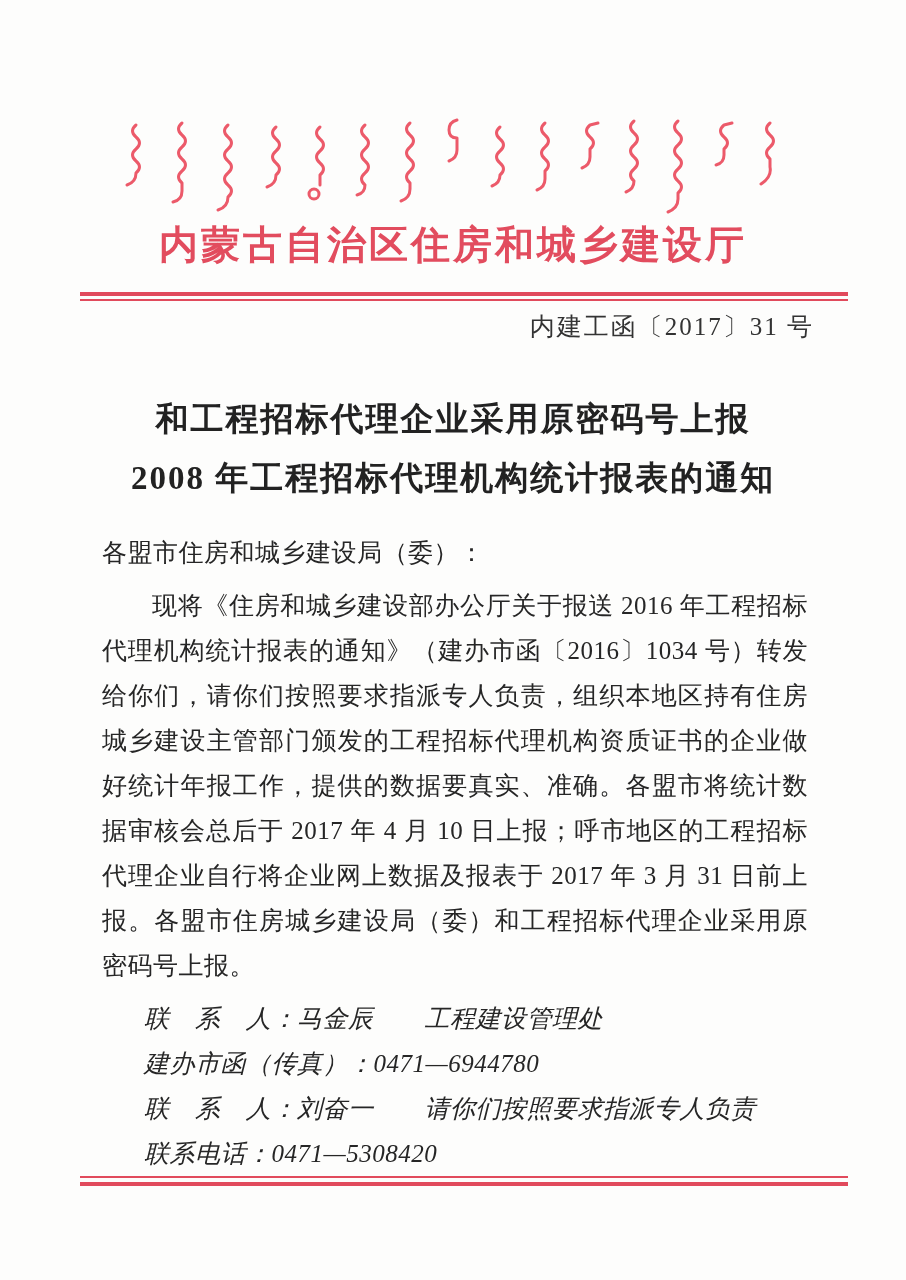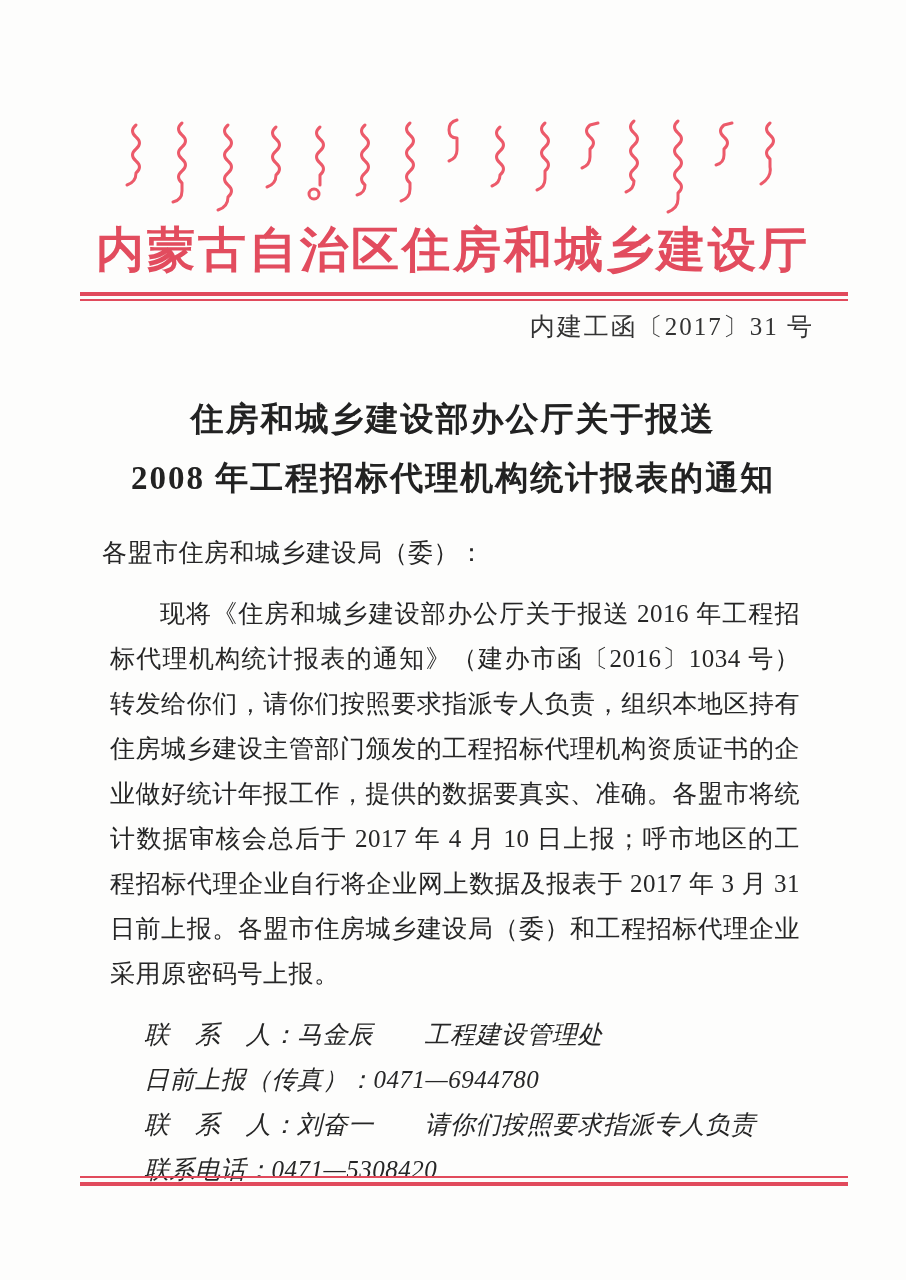--- a/index.html
+++ b/index.html
@@ -14,21 +14,21 @@
     color:#2b2b2b;
   }
   
   .mongol-banner{
     position:absolute;left:112px;top:110px;width:696px;height:112px;
   }
   
   .agency-title{
     position:absolute;left:0;top:218px;width:906px;
     text-align:center;
-    font-size:48px;font-weight:700;
+    font-size:39px;font-weight:700;
     color:#e24c5e;
     letter-spacing:3px;
     white-space:nowrap;
   }
   
   .rule{position:absolute;left:80px;width:768px;}
   .rule .bar{background:#e14a5c;}
   .rule-top{top:292px;}
   .rule-top .b1{height:4px;margin-bottom:3px;}
   .rule-top .b2{height:2px;}
@@ -47,21 +47,21 @@
     font-size:33px;line-height:59px;letter-spacing:2px;
   }
   
   .body-block{
     position:absolute;left:94px;top:522px;width:722px;
     font-size:25px;line-height:45px;color:#262626;
     letter-spacing:0.5px;
   }
   .salutation{margin:8px;}
   .paragraph{
-    margin:16px;text-indent:2em;
+    margin:8px;text-indent:2em;
     text-align:justify;
   }
   .contact-line{margin:0;padding-left:2em;font-style:italic;}
   .contact-line .lbl{letter-spacing:0.5px;}
 </style>
 </head>
 <body>
 
 <div class="page">
 
@@ -117,30 +117,30 @@
   <div class="agency-title">内蒙古自治区住房和城乡建设厅</div>
 
   <div class="rule rule-top">
     <div class="bar b1"></div>
     <div class="bar b2"></div>
   </div>
 
   <div class="doc-number">内建工函〔2017〕31 号</div>
 
   <div class="doc-title">
-    <div>住房和城乡建设部办公厅关于报送</div>
+    <div>和工程招标代理企业采用原密码号上报</div>
     <div>2008 年工程招标代理机构统计报表的通知</div>
   </div>
 
   <div class="body-block">
     <p class="salutation">各盟市住房和城乡建设局（委）：</p>
     <p class="paragraph">现将《住房和城乡建设部办公厅关于报送 2016 年工程招标代理机构统计报表的通知》（建办市函〔2016〕1034 号）转发给你们，请你们按照要求指派专人负责，组织本地区持有住房城乡建设主管部门颁发的工程招标代理机构资质证书的企业做好统计年报工作，提供的数据要真实、准确。各盟市将统计数据审核会总后于 2017 年 4 月 10 日上报；呼市地区的工程招标代理企业自行将企业网上数据及报表于 2017 年 3 月 31 日前上报。各盟市住房城乡建设局（委）和工程招标代理企业采用原密码号上报。</p>
 
     <p class="contact-line"><span class="lbl">联　系　人：</span><span>马金辰　　工程建设管理处</span></p>
-    <p class="contact-line"><span class="lbl">日前上报（传真）：</span><span>0471—6944780</span></p>
+    <p class="contact-line"><span class="lbl">建办市函（传真）：</span><span>0471—6944780</span></p>
     <p class="contact-line"><span class="lbl">联　系　人：</span><span>刘奋一　　请你们按照要求指派专人负责</span></p>
     <p class="contact-line"><span class="lbl">联系电话：</span><span>0471—5308420</span></p>
   </div>
 
   <div class="rule rule-bottom">
     <div class="bar b1"></div>
     <div class="bar b2"></div>
   </div>
 
 </div>

